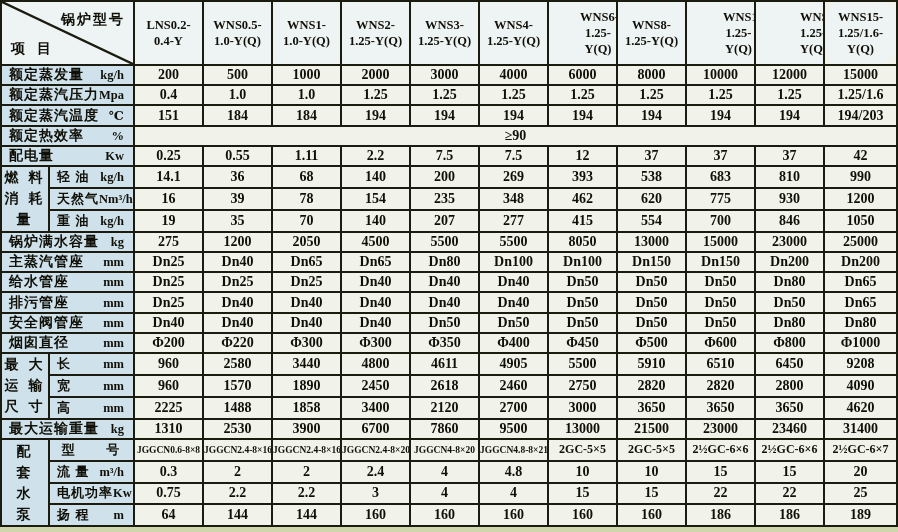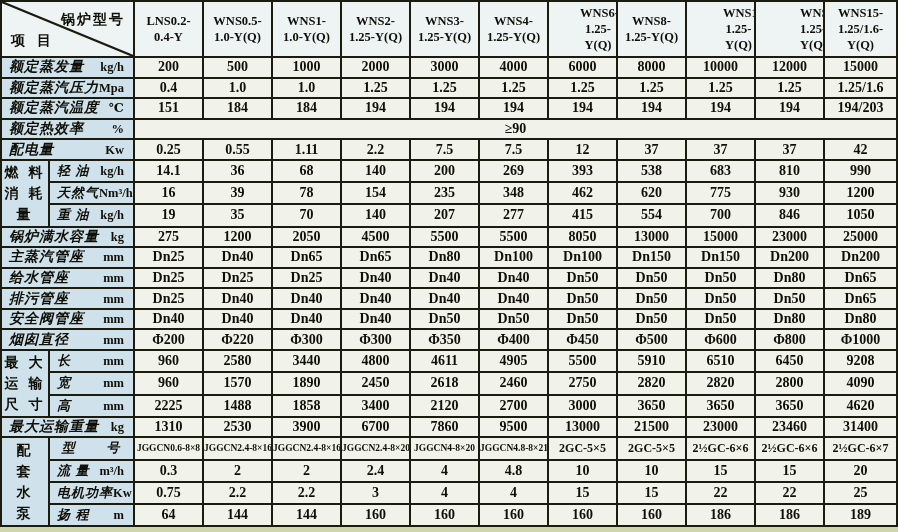--- a/index.html
+++ b/index.html
@@ -17,36 +17,36 @@
     background:var(--page-bg);
     font-family:"Liberation Sans","DejaVu Sans",sans-serif;
     color:var(--text);
   }
   table{
     position:absolute;left:0;top:0;width:898px;height:527px;
     border-collapse:collapse;table-layout:fixed;
     background:var(--cell-bg);
   }
   td,th{border:2px solid var(--grid);padding:0;overflow:hidden;}
-  thead tr{height:56px;}
+  thead tr{height:64px;}
   
   .corner{position:relative;background:var(--header-bg);}
   .corner svg{position:absolute;left:0;top:0;width:100%;height:100%;}
   .corner .c-top{position:absolute;top:9px;right:8px;font-size:14px;font-weight:bold;letter-spacing:2px;}
   .corner .c-bot{position:absolute;bottom:6px;left:9px;font-size:14px;font-weight:bold;letter-spacing:4px;}
   
   .model{
     background:var(--header-bg);text-align:center;vertical-align:middle;
     font-family:"Liberation Serif","DejaVu Serif",serif;
     font-weight:bold;font-size:12.5px;line-height:1.3;white-space:pre-line;
   }
   
   .lbl,.sub{background:var(--label-bg);font-weight:bold;vertical-align:middle;}
   .lf{display:flex;justify-content:space-between;align-items:baseline;padding:0 9px 0 7px;}
-  .lf .zh{font-size:14px;letter-spacing:1px;white-space:nowrap;font-style:italic;}
+  .lf .zh{font-size:14px;letter-spacing:1px;white-space:nowrap;}
   .sub .lf .zh{font-size:13px;letter-spacing:1px;}
   .lf .unit{font-family:"Liberation Serif","DejaVu Serif",serif;font-size:12.5px;font-weight:bold;white-space:nowrap;}
   .lf.nounit{justify-content:center;}
   .lf.nounit .zh{letter-spacing:14px;margin-right:-14px;text-align:center;}
   
   .grp{
     background:var(--label-bg);text-align:center;vertical-align:middle;
     font-weight:bold;font-size:14px;line-height:1.5;white-space:pre-line;letter-spacing:3px;
   }
   

